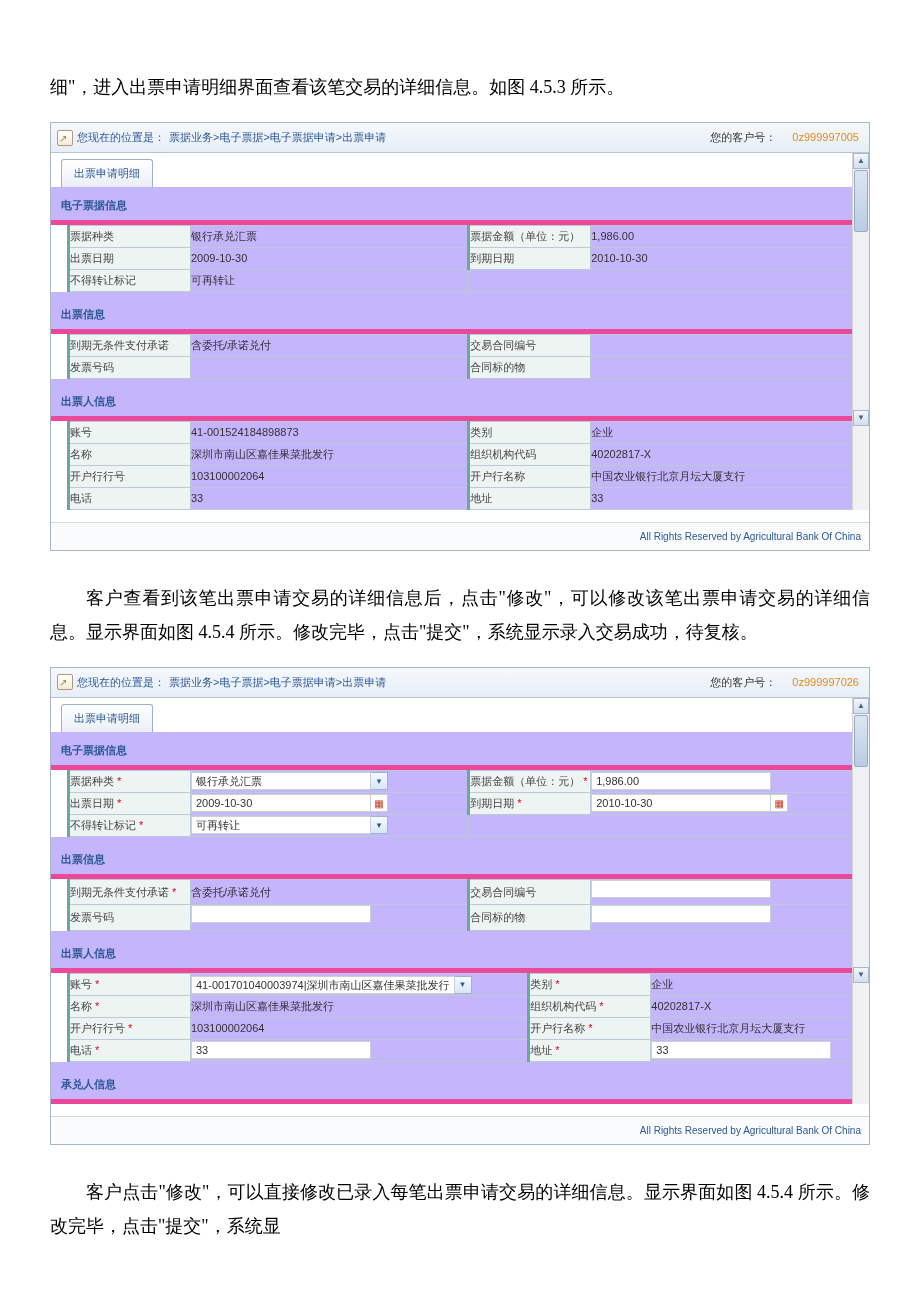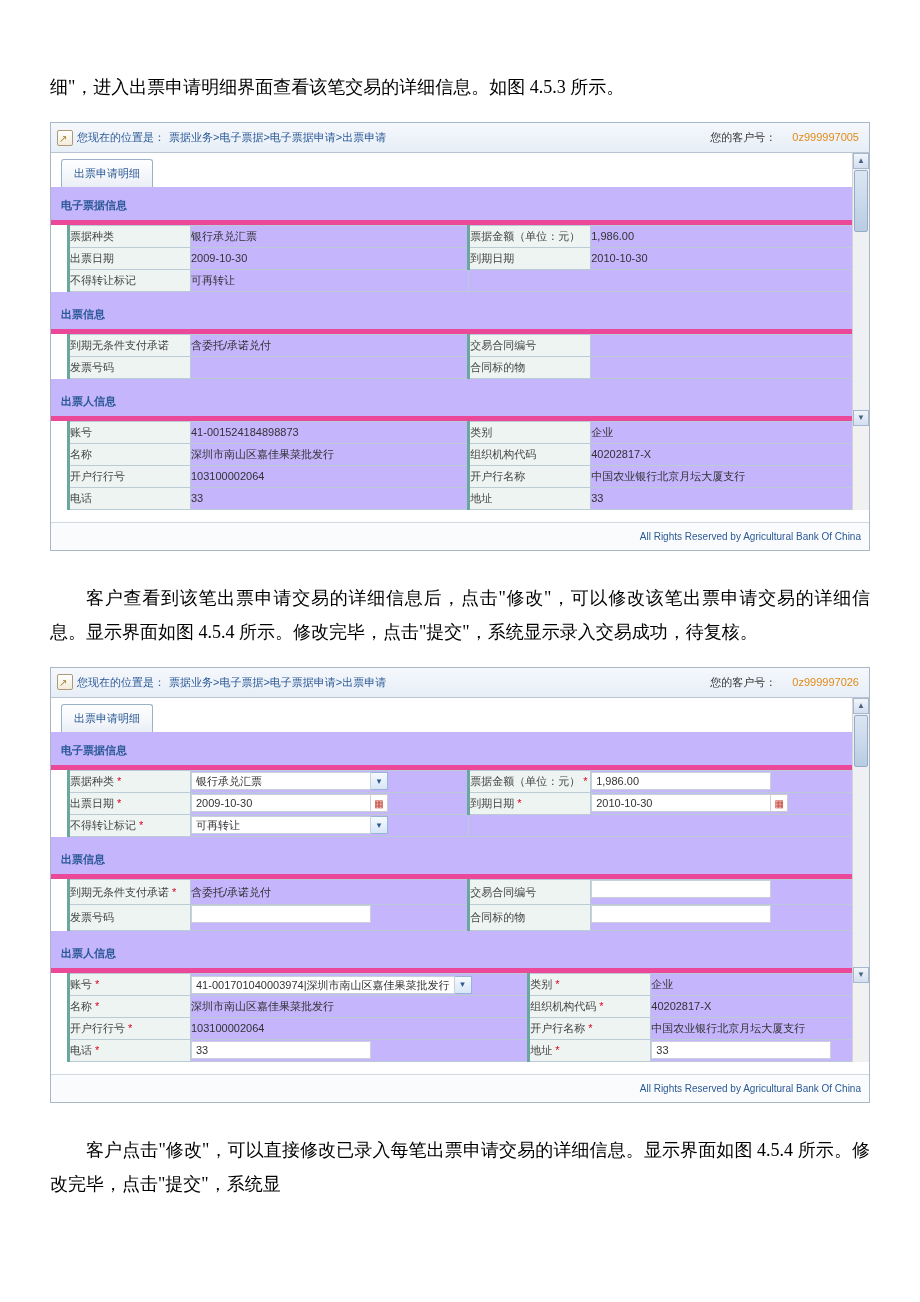--- a/index.html
+++ b/index.html
@@ -248,20 +248,21 @@
         </tr>
         <tr>
           <td class="lbl req">电话</td>
           <td class="val"><span class="valbox">33</span></td>
           <td class="lbl req">地址</td>
           <td class="val"><span class="valbox">33</span></td>
         </tr>
       </tbody>
           </table>
 
+      <div class="section-title tight">承兑人信息</div>
     </div>
     <div class="app-scrollbar">
       <div class="scroll-btn">▲</div>
       <div class="scroll-track" style="height:252px;">
         <div class="scroll-thumb" style="height:50px;margin:1px;"></div>
       </div>
       <div class="scroll-btn">▼</div>
     </div>
   </div>
   <div class="footer-note">All Rights Reserved by Agricultural Bank Of China</div>

